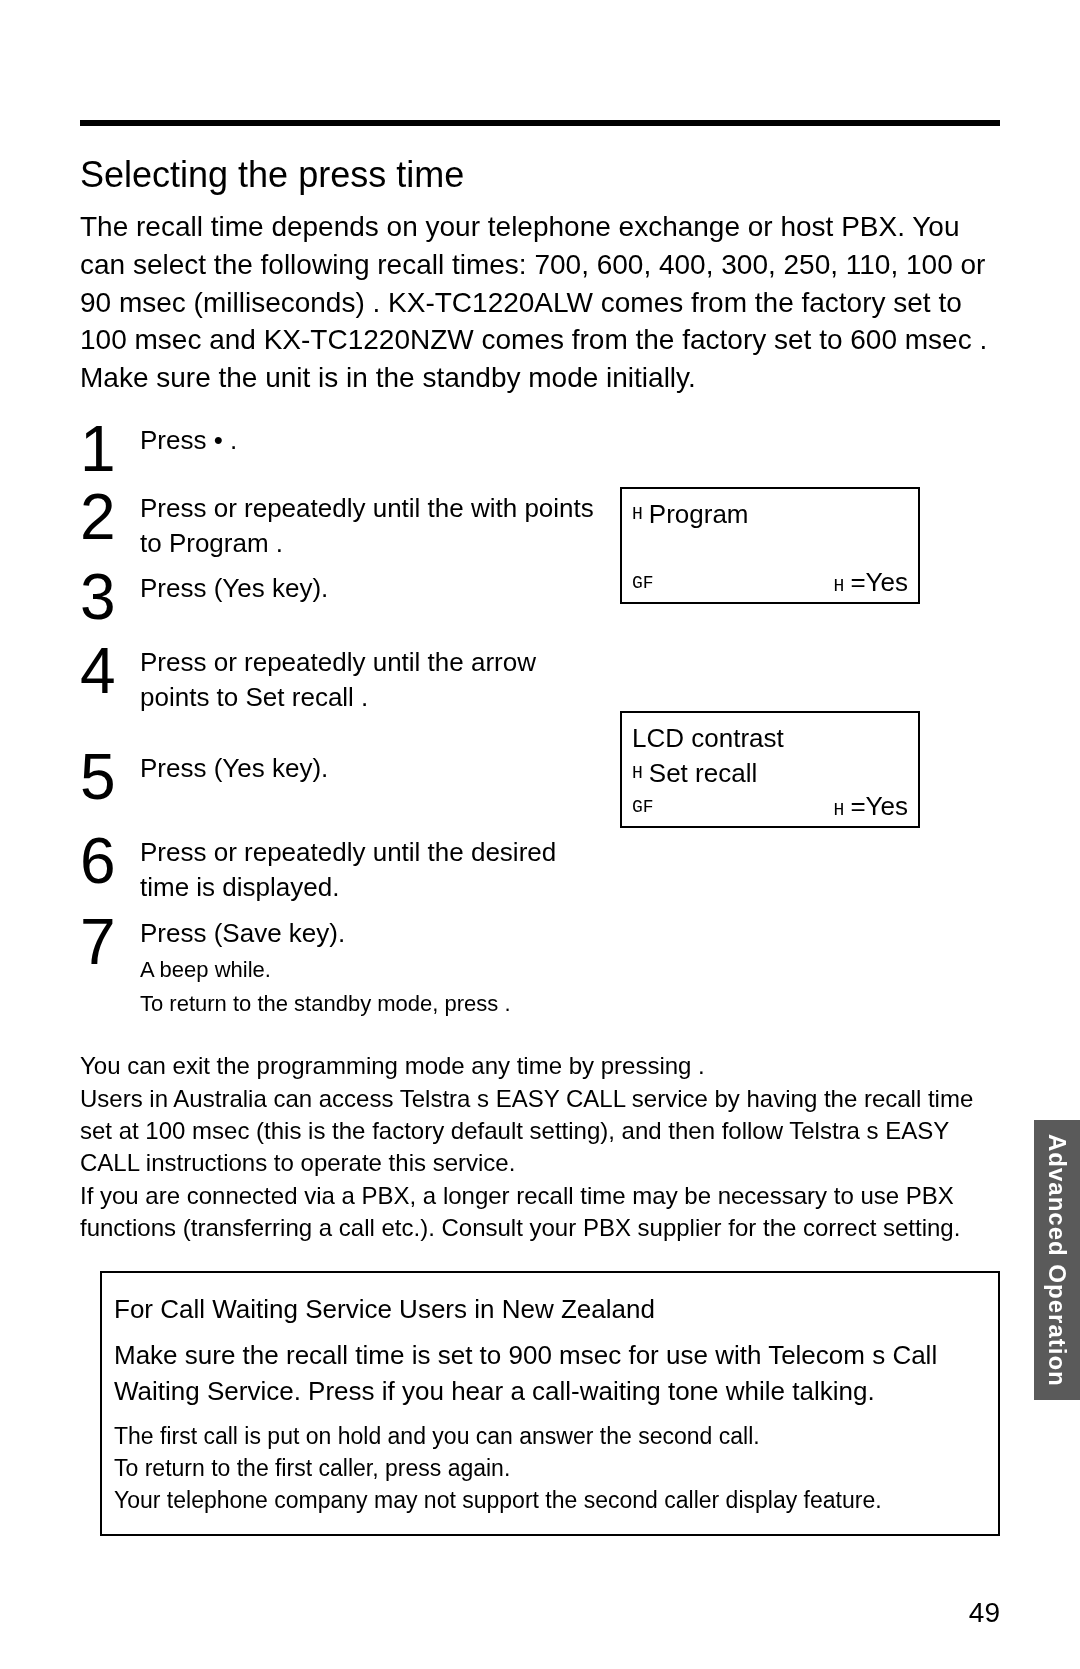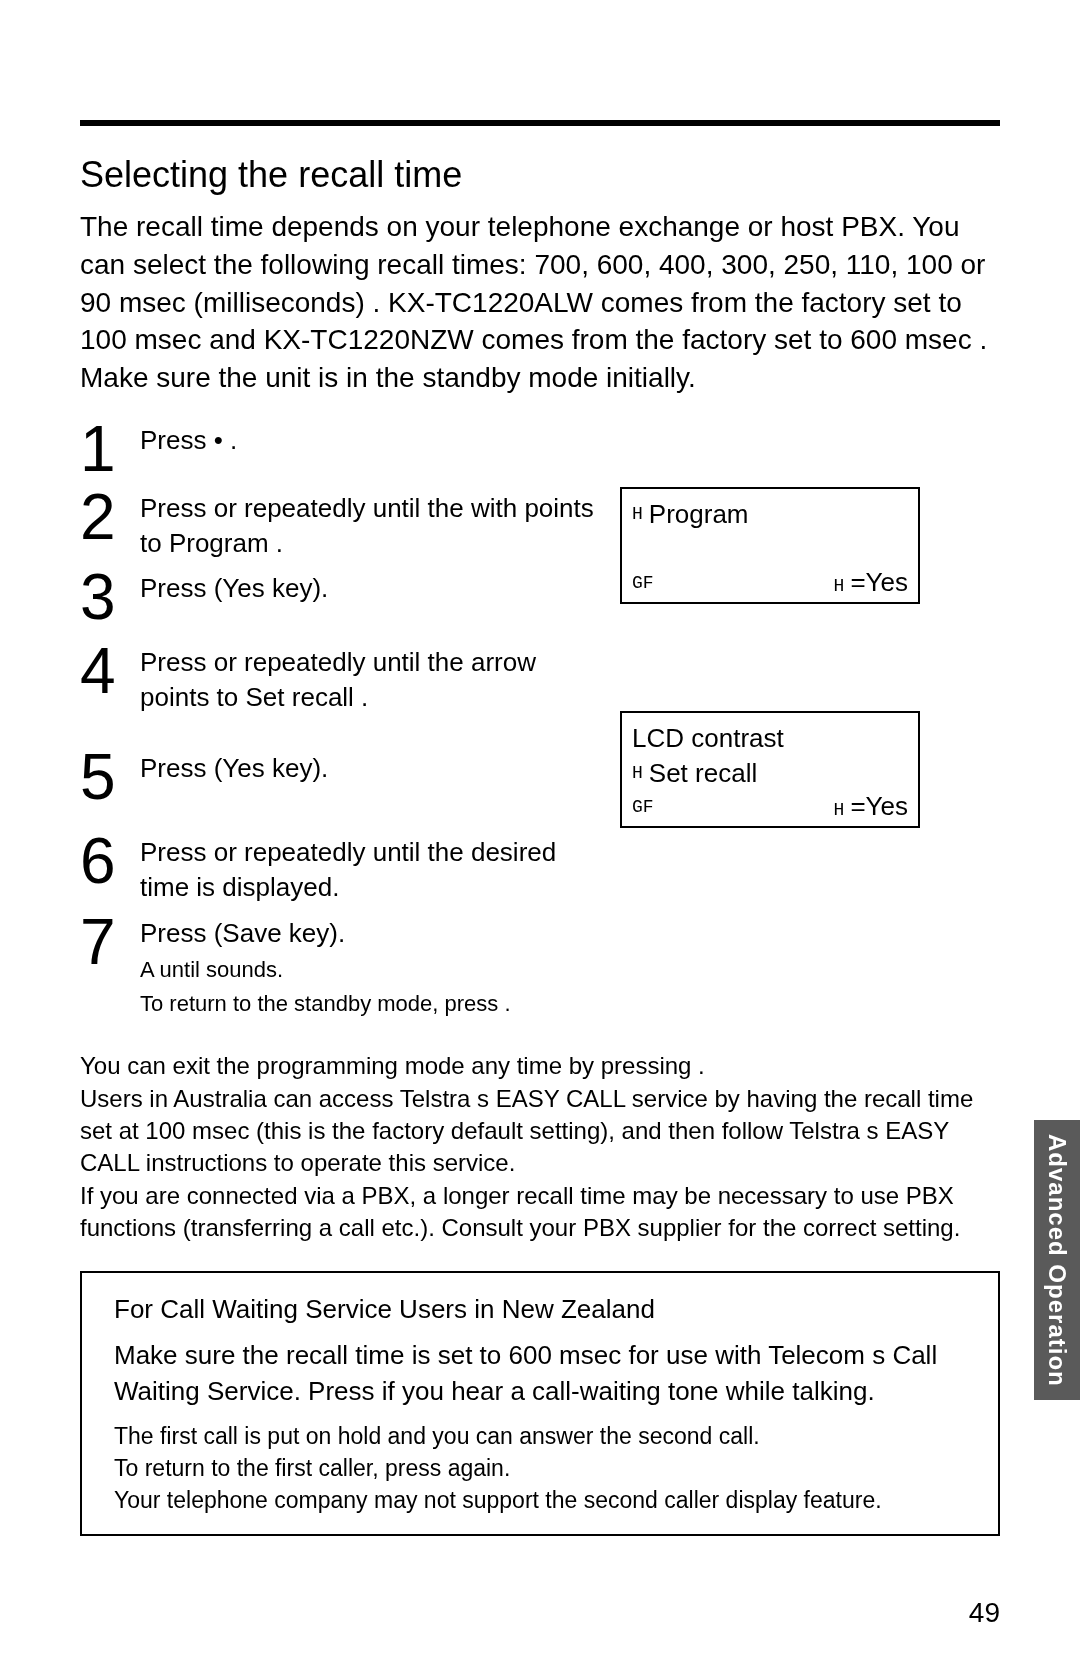--- a/index.html
+++ b/index.html
@@ -93,24 +93,25 @@
   .lcd-yes {
     font-size: 26px;
   }
   .notes {
     font-size: 24px;
     line-height: 1.35;
     margin-top: 30px;
   }
   .box {
     border: 2px solid #000;
-    padding: 18px 32px;
+    padding: 18px 12px;
     margin-top: 26px;
     font-size: 26px;
     line-height: 1.4;
+    margin-left: 20px;
   }
   .box-sub {
     font-size: 23px;
     line-height: 1.4;
     margin-top: 10px;
   }
   .sidetab {
     position: absolute;
     right: 0;
     top: 1120px;
@@ -133,21 +134,21 @@
     bottom: 40px;
     font-size: 28px;
   }
 </style>
 </head>
 <body>
 
 <div class="page">
   <div class="rule"></div>
 
-  <div class="title">Selecting the recall time</div>
+  <div class="title">Selecting the press time</div>
   <div class="intro">The recall time depends on your telephone exchange or host PBX. You can select the following recall times:  700, 600, 400, 300, 250, 110, 100 or 90 msec (milliseconds) . KX-TC1220ALW comes from the factory set to  100 msec  and KX-TC1220NZW comes from the factory set to  600 msec . Make sure the unit is in the standby mode initially.</div>
 
   <div class="steps">
 
     <div class="step">
       <div class="num">1</div>
       <div class="step-body">
         <div class="step-text">Press   •                         .</div>
       </div>
     </div>
@@ -184,21 +185,21 @@
       <div class="num">6</div>
       <div class="step-body">
         <div class="step-text">Press       or       repeatedly until the desired time is displayed.</div>
       </div>
     </div>
 
     <div class="step">
       <div class="num">7</div>
       <div class="step-body">
         <div class="step-text">Press        (Save  key).</div>
-        <div class="step-sub"> A until sounds.</div>
+        <div class="step-sub"> A beep while.</div>
         <div class="step-sub"> To return to the standby mode, press                .</div>
       </div>
     </div>
 
     <div class="lcd" style="top:70px;">
       <div class="lcd-line">
         <span class="lcd-sym">H</span>
         <span>Program</span>
       </div>
       <div class="lcd-line">&nbsp;</div>
@@ -223,21 +224,21 @@
     </div>
 
   </div>
 
   <div class="notes" style="white-space:pre-line;">You can exit the programming mode any time by pressing                 .
 Users in Australia can access Telstra s  EASY CALL  service by having the recall time set at 100 msec (this is the factory default setting), and then follow Telstra s  EASY CALL  instructions to operate this service.
 If you are connected via a PBX, a longer recall time may be necessary to use PBX functions (transferring a call etc.). Consult your PBX supplier for the correct setting.</div>
 
   <div class="box">
     <div style="margin-bottom:10px;">For Call Waiting Service Users in New Zealand</div>
-    <div>Make sure the recall time is set to 600 msec for use with Telecom s Call Waiting Service. Press                  if you hear a call-waiting tone while talking.</div>
+    <div>Make sure the recall time is set to 900 msec for use with Telecom s Call Waiting Service. Press                  if you hear a call-waiting tone while talking.</div>
     <div class="box-sub" style="white-space:pre-line;">The ﬁrst call is put on hold and you can answer the second call.
 To return to the ﬁrst caller, press                   again.
 Your telephone company may not support the second caller display feature.</div>
   </div>
 
   <div class="sidetab">Advanced Operation</div>
   <div class="pagenum">49</div>
 </div>
 
 </body></html>

